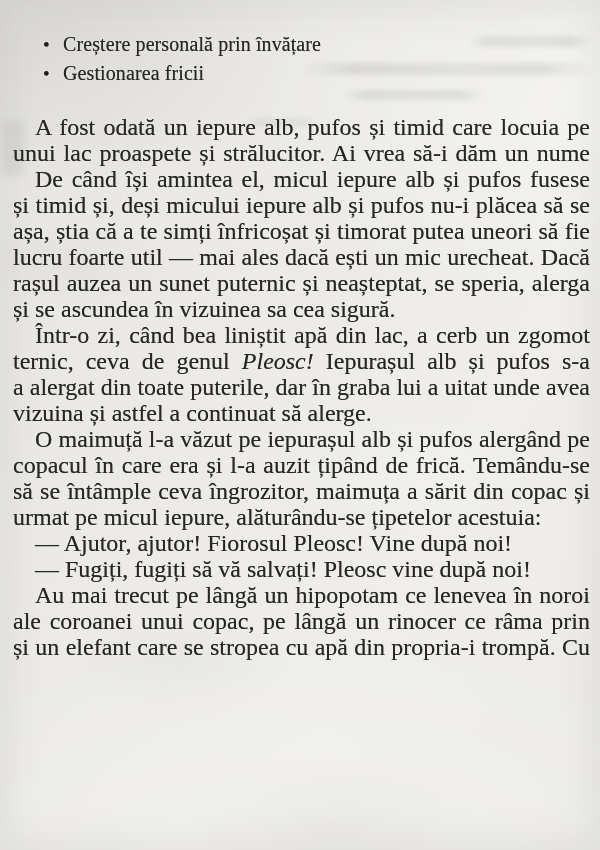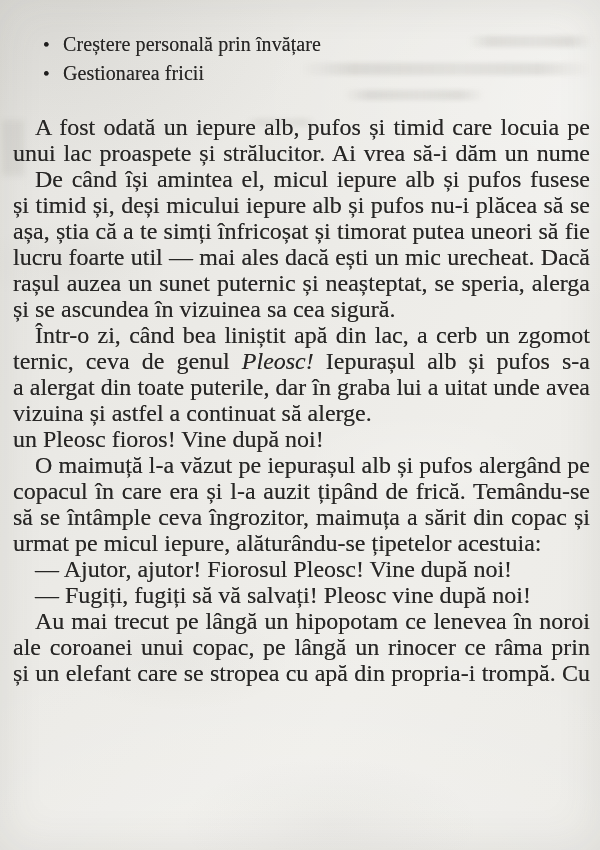--- a/index.html
+++ b/index.html
@@ -99,21 +99,20 @@
           <span class="line fitjust">rașul auzea un sunet puternic și neașteptat, se speria, alerga tare</span>
           <span class="line last fitjust">și se ascundea în vizuinea sa cea sigură.</span>
         </p>
         <p class="para">
           <span class="line first fitjust">Într-o zi, când bea liniștit apă din lac, a cerb un zgomot pu-</span>
           <span class="line fitjust">ternic, ceva de genul <i>Pleosc!</i> Iepurașul alb și pufos s-a speriat și</span>
           <span class="line fitjust">a alergat din toate puterile, dar în graba lui a uitat unde avea</span>
           <span class="line last fitjust">vizuina și astfel a continuat să alerge.</span>
         </p>
         <p class="para">
-          <span class="line last fitjust">un Pleosc fioros! Vine după noi!</span>
         </p>
         <p class="para">
           <span class="line first fitjust">O maimuță l-a văzut pe iepurașul alb și pufos alergând pe sub</span>
           <span class="line fitjust">copacul în care era și l-a auzit țipând de frică. Temându-se că urma</span>
           <span class="line fitjust">să se întâmple ceva îngrozitor, maimuța a sărit din copac și l-a</span>
           <span class="line last fitjust">urmat pe micul iepure, alăturându-se țipetelor acestuia:</span>
         </p>
         <p class="para">
           <span class="line first last fitjust">— Ajutor, ajutor! Fiorosul Pleosc! Vine după noi!</span>
         </p>

